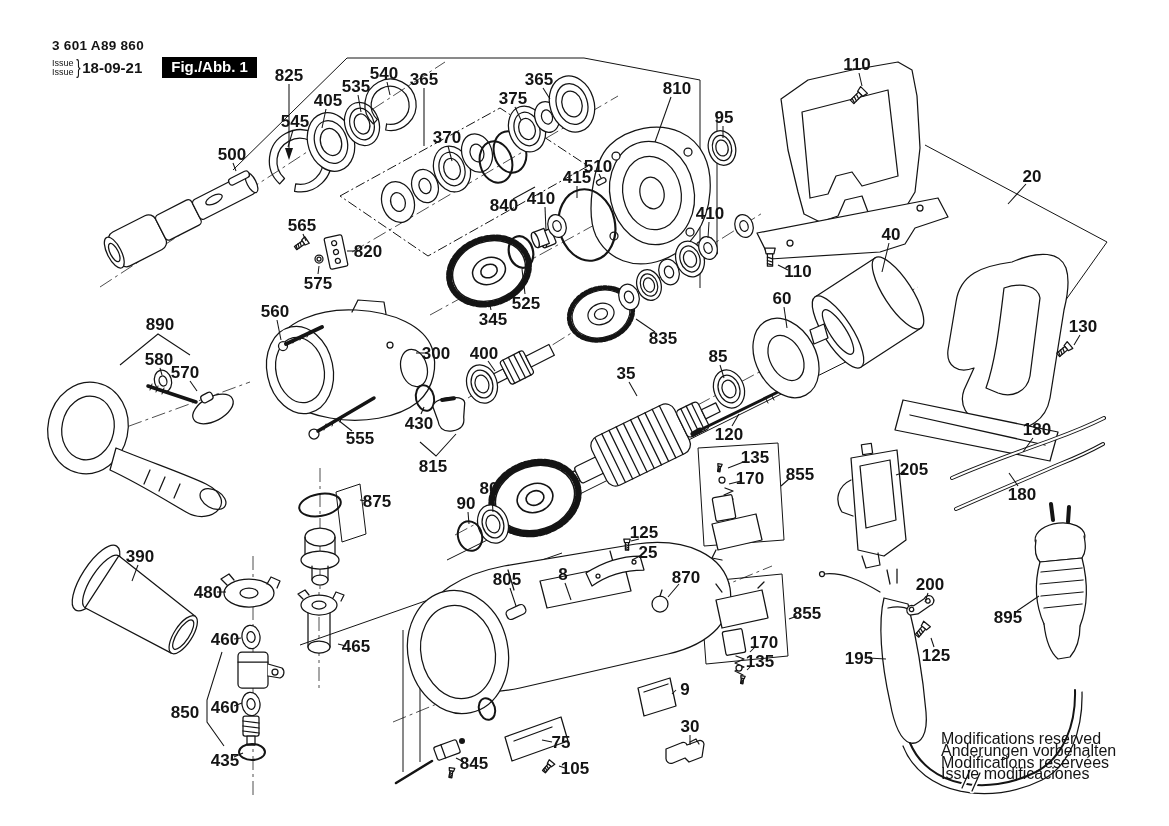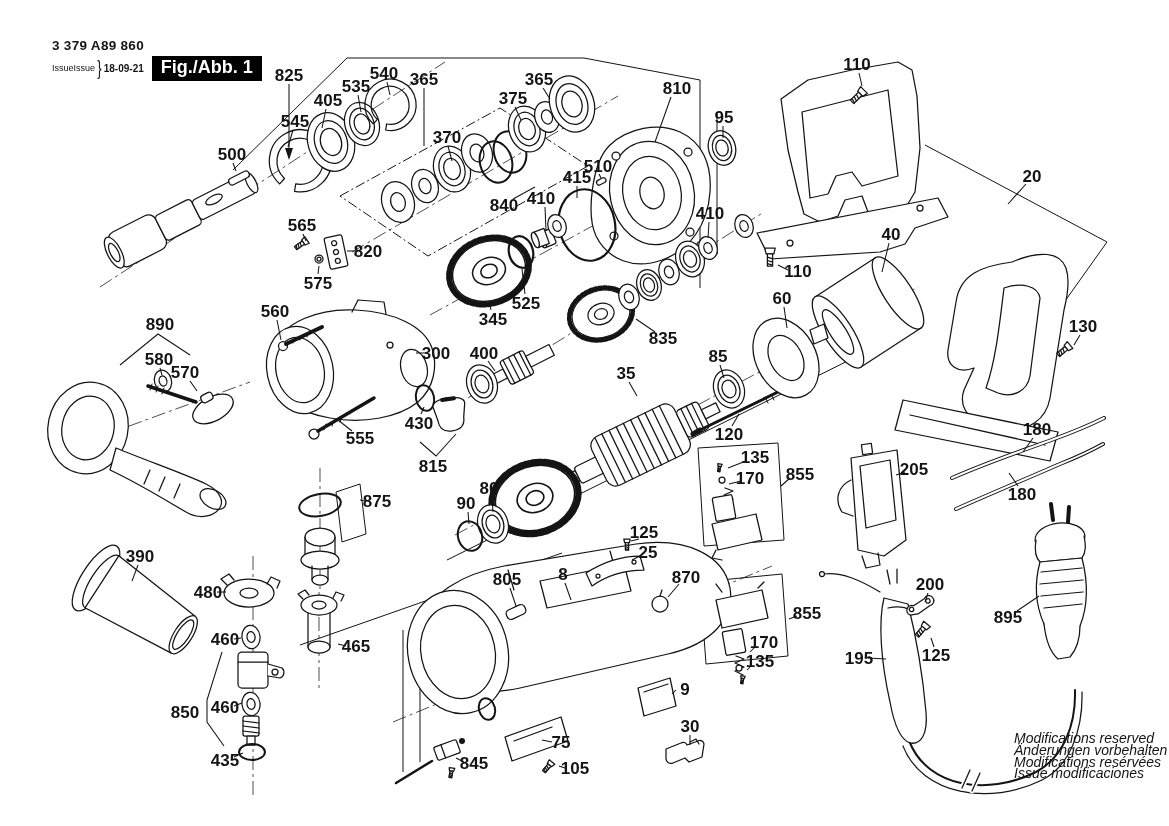--- a/index.html
+++ b/index.html
@@ -10,25 +10,25 @@
   .ax{stroke:#3a3a3a;stroke-width:0.9;fill:none;stroke-dasharray:14 4 3 4;}
   .bl{stroke:var(--ink);stroke-width:1;fill:none;}
   .dbox{stroke-dasharray:10 3 2 3;}
   .art{stroke:var(--ink);stroke-width:1.25;fill:none;stroke-linecap:round;stroke-linejoin:round;}
   .leader{stroke:var(--ink);stroke-width:1.05;fill:none;}
   .ref{font-family:"Liberation Sans",sans-serif;font-weight:bold;font-size:17px;
        fill:var(--ink);text-anchor:middle;}
   .header{position:absolute;left:52px;top:38px;}
   .part-number{font-size:13.5px;font-weight:600;letter-spacing:0.3px;}
   .issue-row{display:flex;align-items:center;margin-top:3px;}
-  .issue-words{display:flex;flex-direction:row;font-size:9px;line-height:9px;}
+  .issue-words{display:flex;flex-direction:column;font-size:9px;line-height:9px;}
   .brace{font-size:20px;font-weight:300;transform:scaleX(0.65);margin:0 1px;}
-  .issue-date{font-size:10px;font-weight:600;margin-right:8px;}
-  .fig-box{display:inline-block;padding:1px 9px 3px 9px;font-size:18px;font-weight:bold;text-align:center;}
-  .footer{position:absolute;left:1014px;top:733px;font-size:14px;line-height:11.8px;font-style:italic;}
+  .issue-date{font-size:15px;font-weight:600;margin-right:20px;}
+  .fig-box{display:inline-block;padding:1px 9px 3px 9px;font-size:15px;font-weight:bold;text-align:center;}
+  .footer{position:absolute;left:941px;top:733px;font-size:16px;line-height:11.8px;}
 </style>
 </head>
 <body style="background: rgb(255, 255, 255);">
 
 <div class="stage">
 
   <svg class="diagram" width="1169" height="826" viewBox="0 0 1169 826">
     <defs>
       <g id="d-ring">
         <ellipse rx="10" ry="13" fill="#fff" vector-effect="non-scaling-stroke"></ellipse>
@@ -570,21 +570,21 @@
         <polyline points="222,652 207,700 207,722 224,746" class="leader"></polyline>
         <text x="185" y="712" class="ref" dominant-baseline="central">850</text>
         <polyline points="234,706 242,703" class="leader"></polyline>
         <text x="225" y="707" class="ref" dominant-baseline="central">460</text>
         <polyline points="234,757 243,753" class="leader"></polyline>
         <text x="225" y="760" class="ref" dominant-baseline="central">435</text>
       </g>
   </svg>
 
   <div class="header">
-    <div class="part-number">3 379 A89 860</div>
+    <div class="part-number">3 601 A89 860</div>
     <div class="issue-row">
       <div class="issue-words">
         <span>Issue</span>
         <span>Issue</span>
       </div>
       <span class="brace">}</span>
       <span class="issue-date">18-09-21</span>
       <span class="fig-box" id="fig-box" style="background: rgb(0, 0, 0); color: rgb(255, 255, 255);">Fig./Abb. 1</span>
     </div>
   </div>

